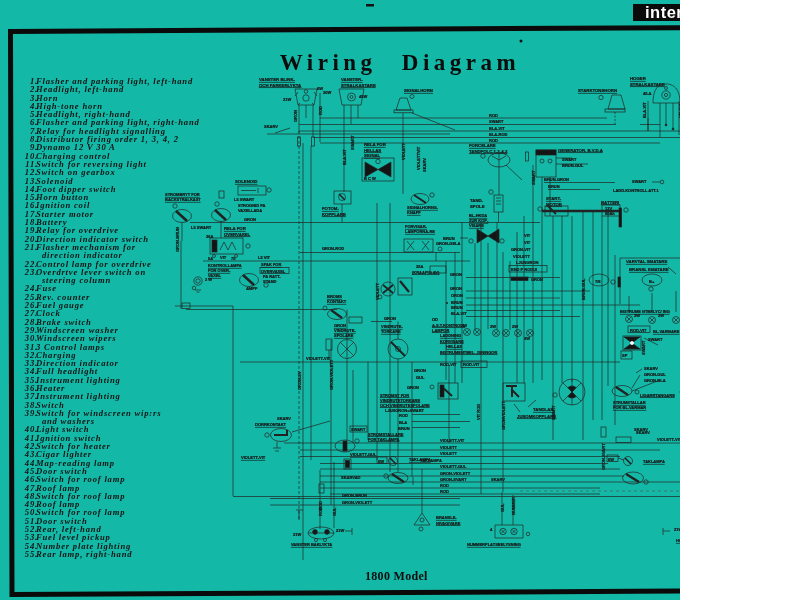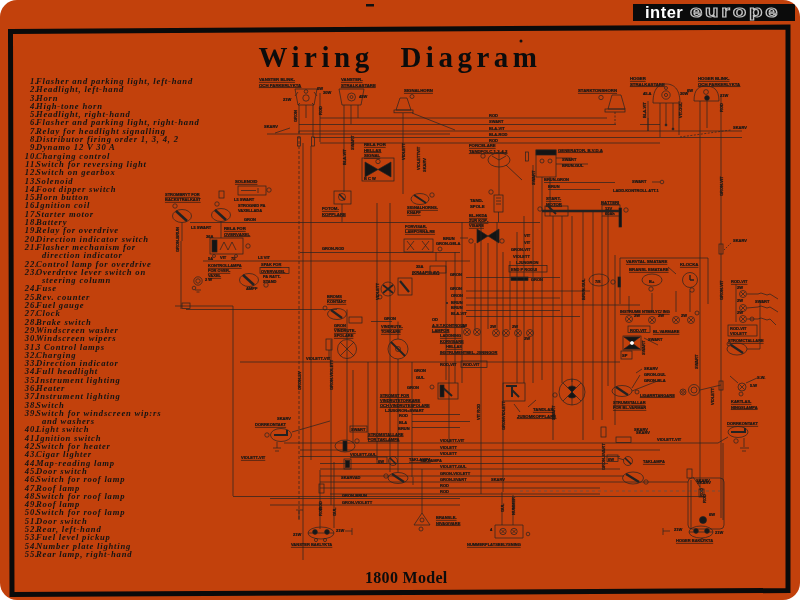--- a/index.html
+++ b/index.html
@@ -1,27 +1,27 @@
 <!DOCTYPE html>
 <html><head>
 <meta charset="utf-8">
 <style>
 html,body{margin:0;padding:0;background:#ffffff;}
-#page{position:relative;width:800px;height:600px;background:#c2410c;overflow:hidden;
-  font-family:"Liberation Sans",sans-serif;border-radius:17px;}
-#title{position:absolute;left:0;top:41px;width:800px;text-align:center;
-  font-family:"Liberation Serif",serif;font-weight:bold;font-size:29px;
+#page{position:relative;width:680px;height:600px;background:#14b8a6;overflow:hidden;
+  font-family:"Liberation Sans",sans-serif;}
+#title{position:absolute;left:0;top:50px;width:800px;text-align:center;
+  font-family:"Liberation Serif",serif;font-weight:bold;font-size:23px;
   letter-spacing:4.5px;word-spacing:15px;color:#0c0c0c;}
 .leg{position:absolute;font-family:"Liberation Serif",serif;font-style:italic;
   font-weight:bold;font-size:8.6px;line-height:8.3px;color:#131313;white-space:pre;
   letter-spacing:0.8px;}
 #legnum{left:16px;top:77px;width:22px;text-align:right;}
 #legtxt{left:36px;top:77px;}
 #model{position:absolute;left:365px;top:569px;font-family:"Liberation Serif",serif;
-  font-weight:bold;font-size:16px;letter-spacing:0.3px;color:#0c0c0c;}
+  font-weight:bold;font-size:12px;letter-spacing:0.3px;color:#0c0c0c;}
 #logo{position:absolute;left:633px;top:4px;width:162px;height:17px;background:#0b0b0b;}
 #logo .a{position:absolute;left:12px;top:-1px;color:#fff;font-weight:bold;
   font-size:16.5px;letter-spacing:0.5px;font-family:"Liberation Sans",sans-serif;}
 #logo .b{position:absolute;left:57px;top:-1px;color:#0b0b0b;font-weight:bold;
   font-size:16px;letter-spacing:2px;-webkit-text-stroke:1px #c4c4c4;
   transform:scaleX(1.38);transform-origin:left center;
   font-family:"Liberation Sans",sans-serif;}
 svg{position:absolute;left:0;top:0;}
 svg text{font-family:"Liberation Sans",sans-serif;fill:#161616;stroke:#1a1a1a;stroke-width:0.22px;paint-order:stroke;}
 .t{font-size:4.3px;font-weight:bold;}

